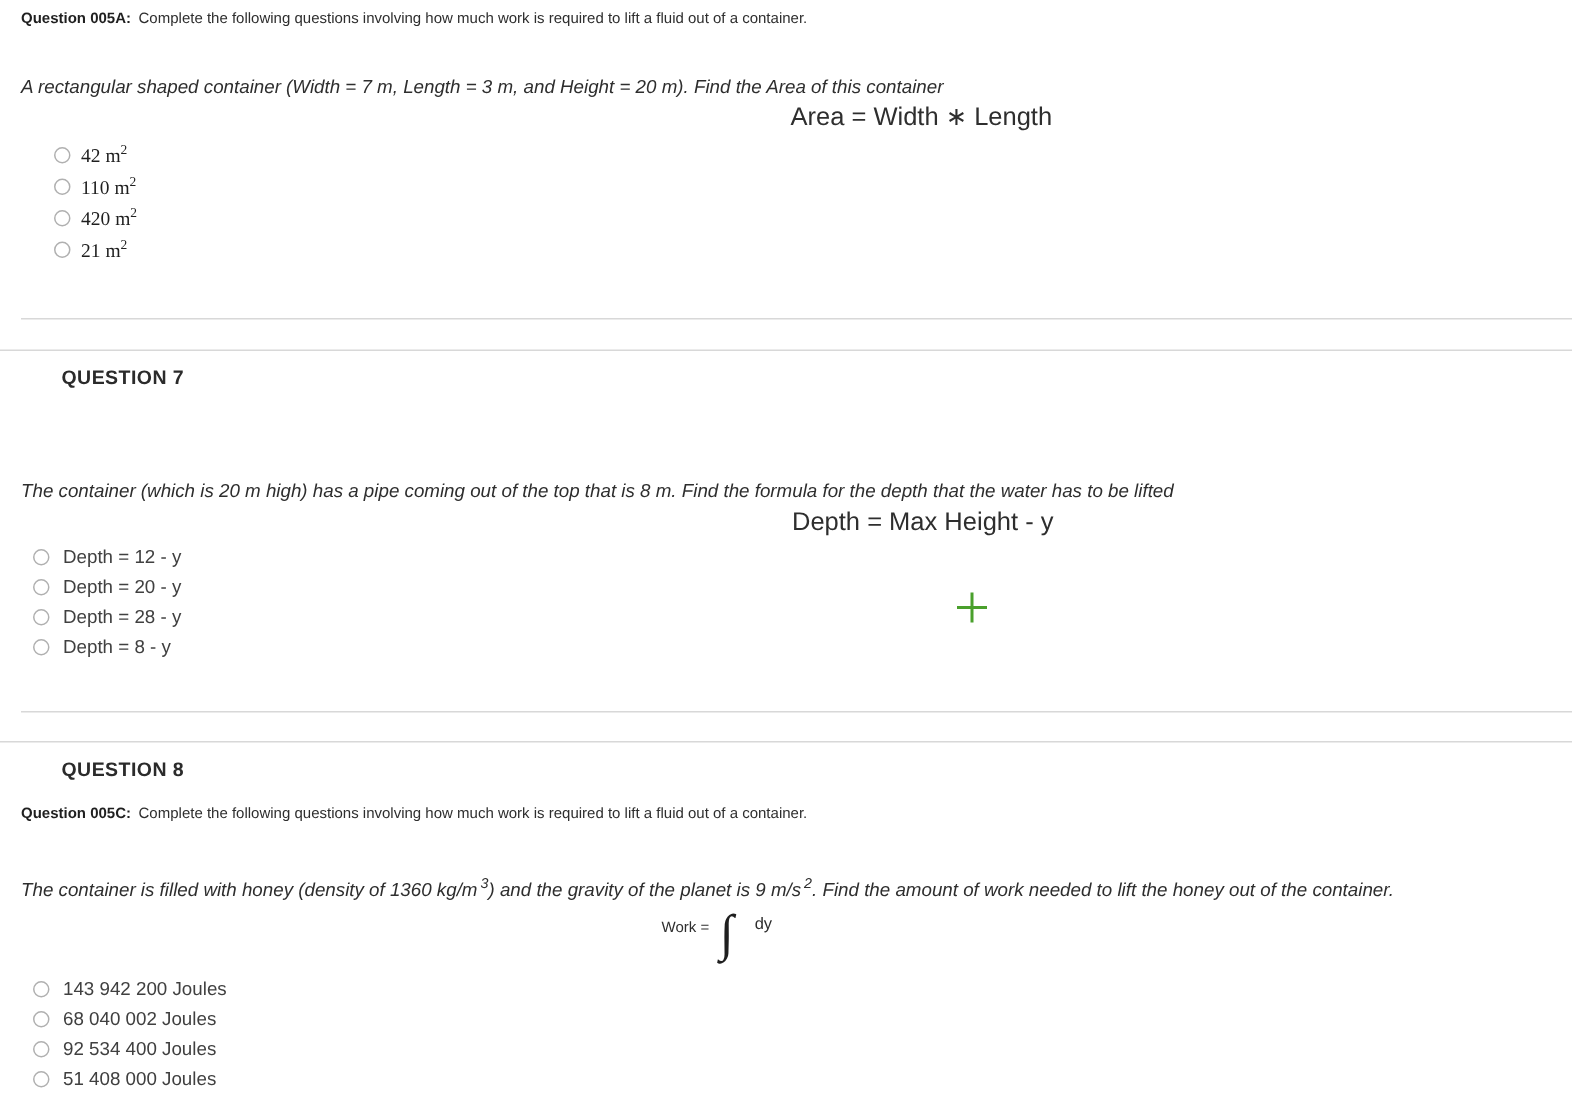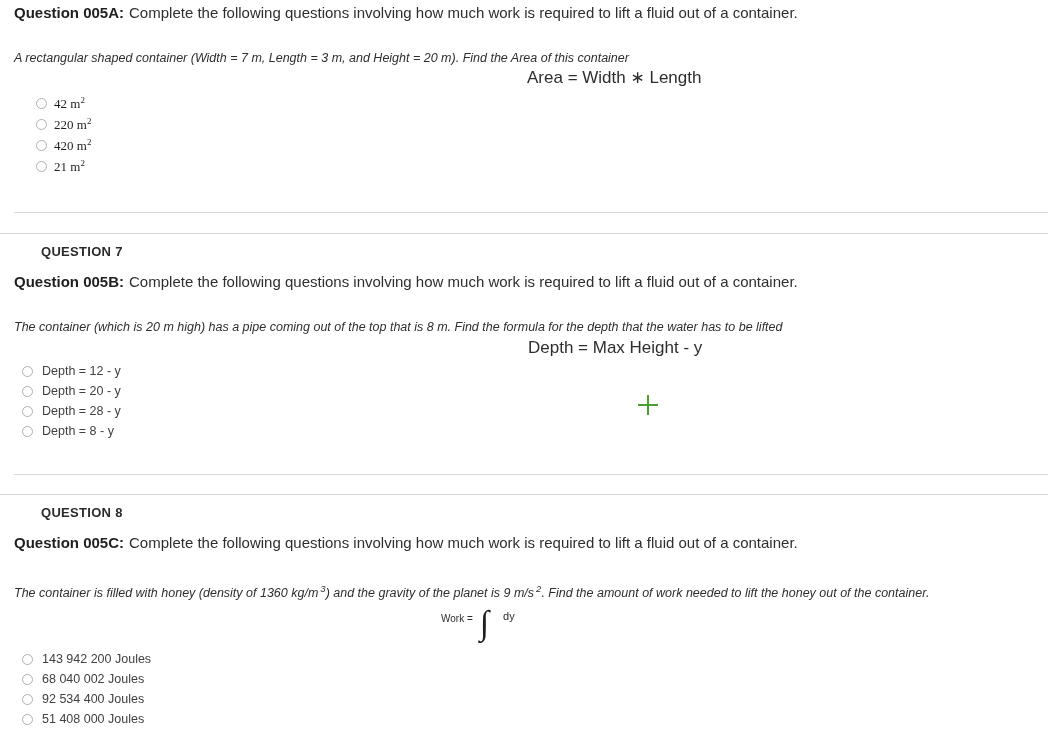--- a/index.html
+++ b/index.html
@@ -17,21 +17,21 @@
   }
   .page {
     position: relative;
     width: 1048px;
     height: 740px;
   }
 
   
   .q-prompt {
     position: absolute;
-    font-size: 15px;
+    font-size: 10px;
     line-height: 16px;
     color: #2e2e2e;
     white-space: nowrap;
   }
   .q-prompt .lead {
     font-weight: bold;
     color: #1f1f1f;
   }
   .q-prompt .lead-gap {
     display: inline-block;
@@ -209,40 +209,37 @@
 
   <div class="formula-plain" style="left:527px; top:70px;">Area = Width ∗ Length</div>
 
   <div class="options serif" style="left:36px; top:93px;">
     <div class="option-row">
       <span class="radio"></span>
       <span class="option-label"><span>42 m</span><span class="sup">2</span></span>
     </div>
     <div class="option-row">
       <span class="radio"></span>
-      <span class="option-label"><span>220 m</span><span class="sup">2</span></span>
+      <span class="option-label"><span>110 m</span><span class="sup">2</span></span>
     </div>
     <div class="option-row">
       <span class="radio"></span>
       <span class="option-label"><span>420 m</span><span class="sup">2</span></span>
     </div>
     <div class="option-row">
       <span class="radio"></span>
       <span class="option-label"><span>21 m</span><span class="sup">2</span></span>
     </div>
   </div>
 
   <div class="rule-indented" style="top:212px;"></div>
   <div class="rule-full" style="top:233px;"></div>
 
   <div class="section-title" style="left:28px; top:244px;">QUESTION 7</div>
 
-  <div class="q-prompt" style="left:14px; top:274px;">
-    <span class="lead">Question 005B:</span><span class="lead-gap"></span><span>Complete the following questions involving how much work is required to lift a fluid out of a container.</span>
-  </div>
 
   <div class="q-body" style="left:14px; top:319px;">The container (which is 20 m high) has a pipe coming out of the top that is 8 m. Find the formula for the depth that the water has to be lifted</div>
 
   <div class="formula-plain" style="left:528px; top:340px;">Depth = Max Height - y</div>
 
   <div class="options" style="left:22px; top:361px;">
     <div class="option-row">
       <span class="radio"></span>
       <span class="option-label">Depth = 12 - y</span>
     </div>

